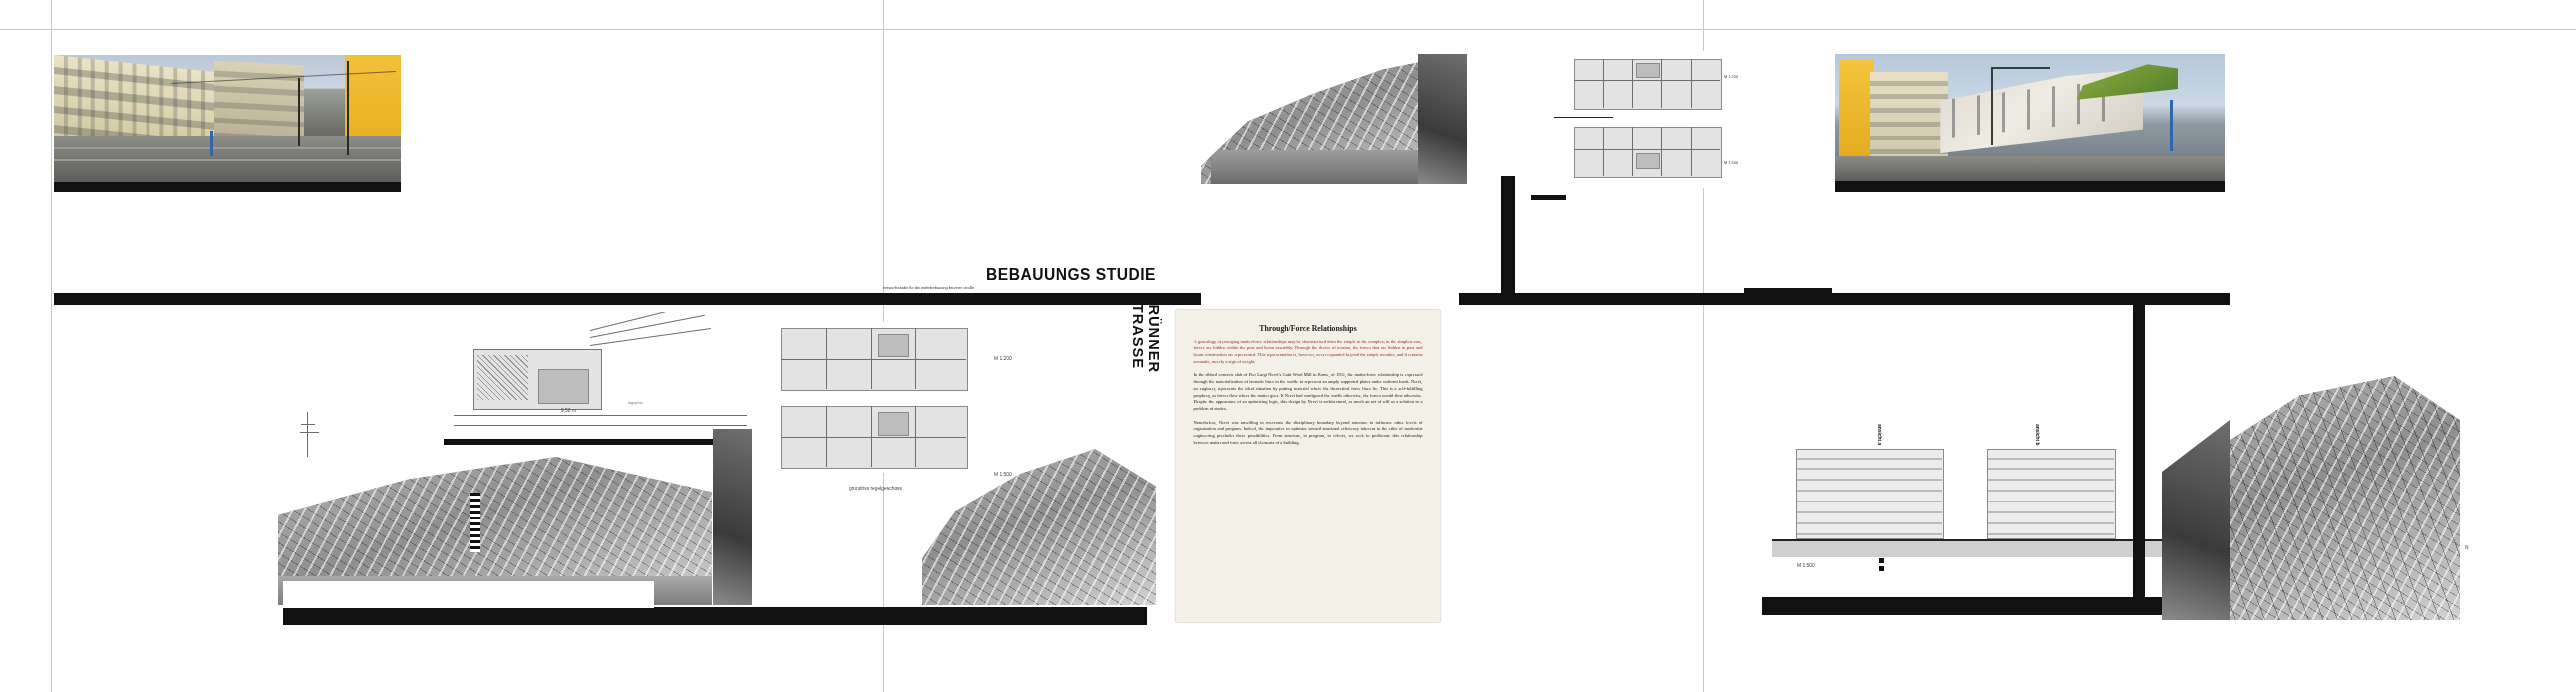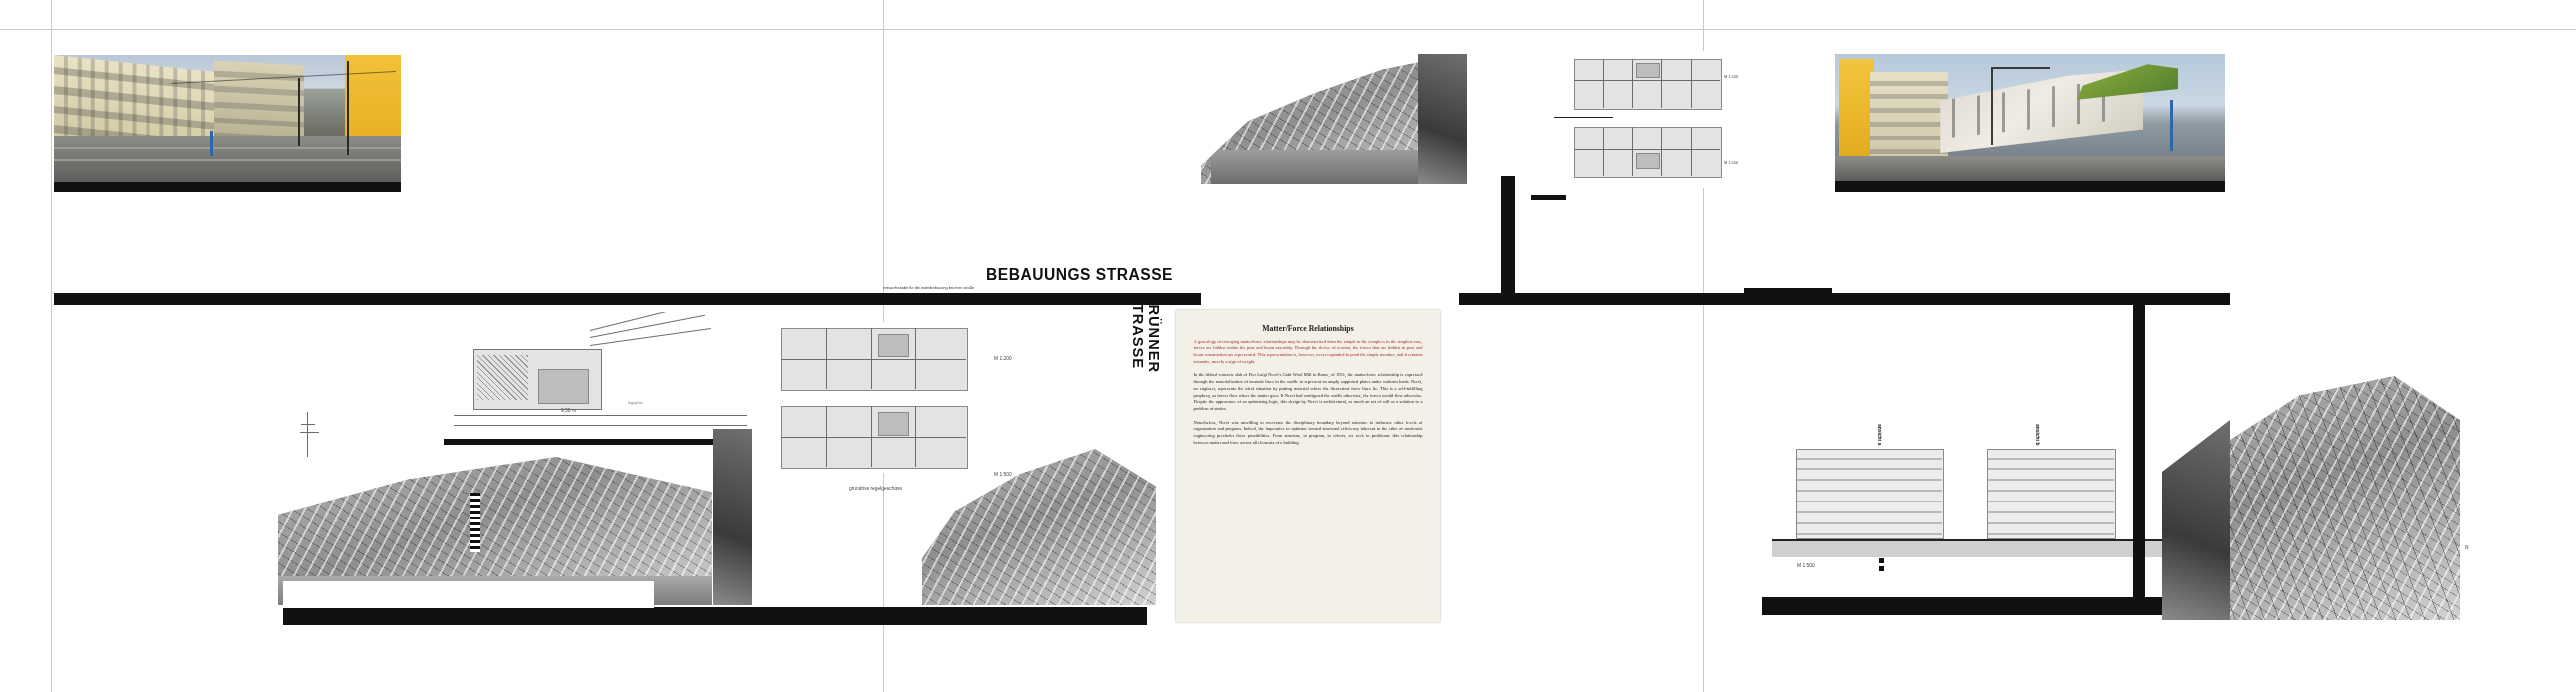--- a/index.html
+++ b/index.html
@@ -117,21 +117,21 @@
     <div class="ps-pole" style="left:156px;top:76px;height:25px;background:#2e66a8;width:2.9px;"></div>
   </div>
   <div class="bar" style="left:54px;top:182px;width:347px;height:9.8px;"></div>
 
   <div class="blk mdl" style="left:1201px;top:54px;width:259px;height:130px;clip-path:polygon(0% 86%,18% 52%,44% 30%,70% 12%,100% 0%,100% 100%,0% 100%);">
     <div class="mdl-fac"></div>
     <div style="position:absolute;left:4%;bottom:0;width:92%;height:26%;background:linear-gradient(to bottom,#9d9d9d,#6c6c6c);"></div>
   </div>
   <div class="blk mdl-dark" style="left:1418px;top:54px;width:49px;height:130px;"></div>
 
-  <div class="title-main" style="left:986px;top:266px;font-size:15.6px;">BEBAUUNGS STRASSE</div>
+  <div class="title-main" style="left:986px;top:266px;font-size:15.6px;">BEBAUUNGS STUDIE</div>
   <div class="title-sub" style="left:883px;top:285px;font-size:3.9px;">entwurfsstudie für die wohnbebauung brünner straße</div>
   <div class="title-sub" style="left:1108px;top:293px;font-size:3.9px;">wohnbau / wettbewerb</div>
   <div class="title-vert" style="left:1130px;top:293px;font-size:14.6px;height:122px;">BRÜNNER STRASSE</div>
 
   <div class="tinygrey" style="left:674px;top:300px;font-size:4.9px;">ursprüngliche</div>
   <div class="tinygrey" style="left:717px;top:300px;font-size:4.9px;">architekt</div>
 
   <div class="blk draw" style="left:1552px;top:51px;width:190px;height:137px;">
 
     <div class="plan-fill" style="left:21.5px;top:7.8px;width:146px;height:49px;"></div>
@@ -221,21 +221,21 @@
   <div class="bar" style="left:283px;top:607px;width:864px;height:17.6px;"></div>
   <div class="white" style="left:283px;top:581px;width:371px;height:27px;"></div>
 
   <div class="blk" style="left:470px;top:493px;width:9.8px;height:59px;background:repeating-linear-gradient(to bottom,#111 0 2.9px,#fff 2.9px 5.9px);"></div>
 
   <div class="blk mdl" style="left:922px;top:449px;width:234px;height:156px;clip-path:polygon(0% 70%,14% 40%,42% 16%,74% 0%,100% 24%,100% 100%,0% 100%);">
     <div class="mdl-fac"></div>
   </div>
 
   <div class="paper" style="left:1176px;top:310px;width:264px;height:312px;padding:13.7px 17.6px;box-sizing:border-box;">
-    <h4>Matter/Force Relationships</h4>
+    <h4>Through/Force Relationships</h4>
     <p class="red">A genealogy of emerging matter/force relationships may be characterized from the simple to the complex; in the simplest case, forces are hidden within the post and beam assembly. Through the device of tension, the forces that are hidden in post and beam construction are represented. This representation is, however, never expanded beyond the simple member, and it remains semantic, merely a sign of weight.</p>
     <p>In the ribbed concrete slab of Pier Luigi Nervi's Gatti Wool Mill in Rome, of 1951, the matter/force relationship is expressed through the materialization of isostatic lines in the waffle to represent an amply supported plates under uniform loads. Nervi, an engineer, represents the ideal situation by putting material where the theoretical force lines lie. This is a self-fulfilling prophecy, as forces flow where the matter goes. If Nervi had configured the waffle otherwise, the forces would flow otherwise. Despite the appearance of an optimizing logic, this design by Nervi is architectural, as much an act of will as a solution to a problem of statics.</p>
     <p>Nonetheless, Nervi was unwilling to overcome the disciplinary boundary beyond structure to influence other levels of organization and program. Indeed, the imperative to optimize toward structural efficiency inherent in the ethic of modernist engineering precludes these possibilities. From structure, to program, to effects, we seek to proliferate this relationship between matter and force across all elements of a building.</p>
   </div>
 
   <div class="blk draw" style="left:1762px;top:420px;width:410px;height:205px;">
     <div class="plan-fill" style="left:34px;top:29px;width:146px;height:88px;background:#ececec;"></div>
     <div style="position:absolute;left:34px;top:29px;width:146px;height:88px;background:repeating-linear-gradient(to bottom,rgba(0,0,0,0) 0 8.8px,rgba(110,110,110,.4) 8.8px 10.7px);"></div>
     <div class="plan-fill" style="left:225px;top:29px;width:127px;height:88px;background:#ececec;"></div>
     <div style="position:absolute;left:225px;top:29px;width:127px;height:88px;background:repeating-linear-gradient(to bottom,rgba(0,0,0,0) 0 8.8px,rgba(110,110,110,.4) 8.8px 10.7px);"></div>

